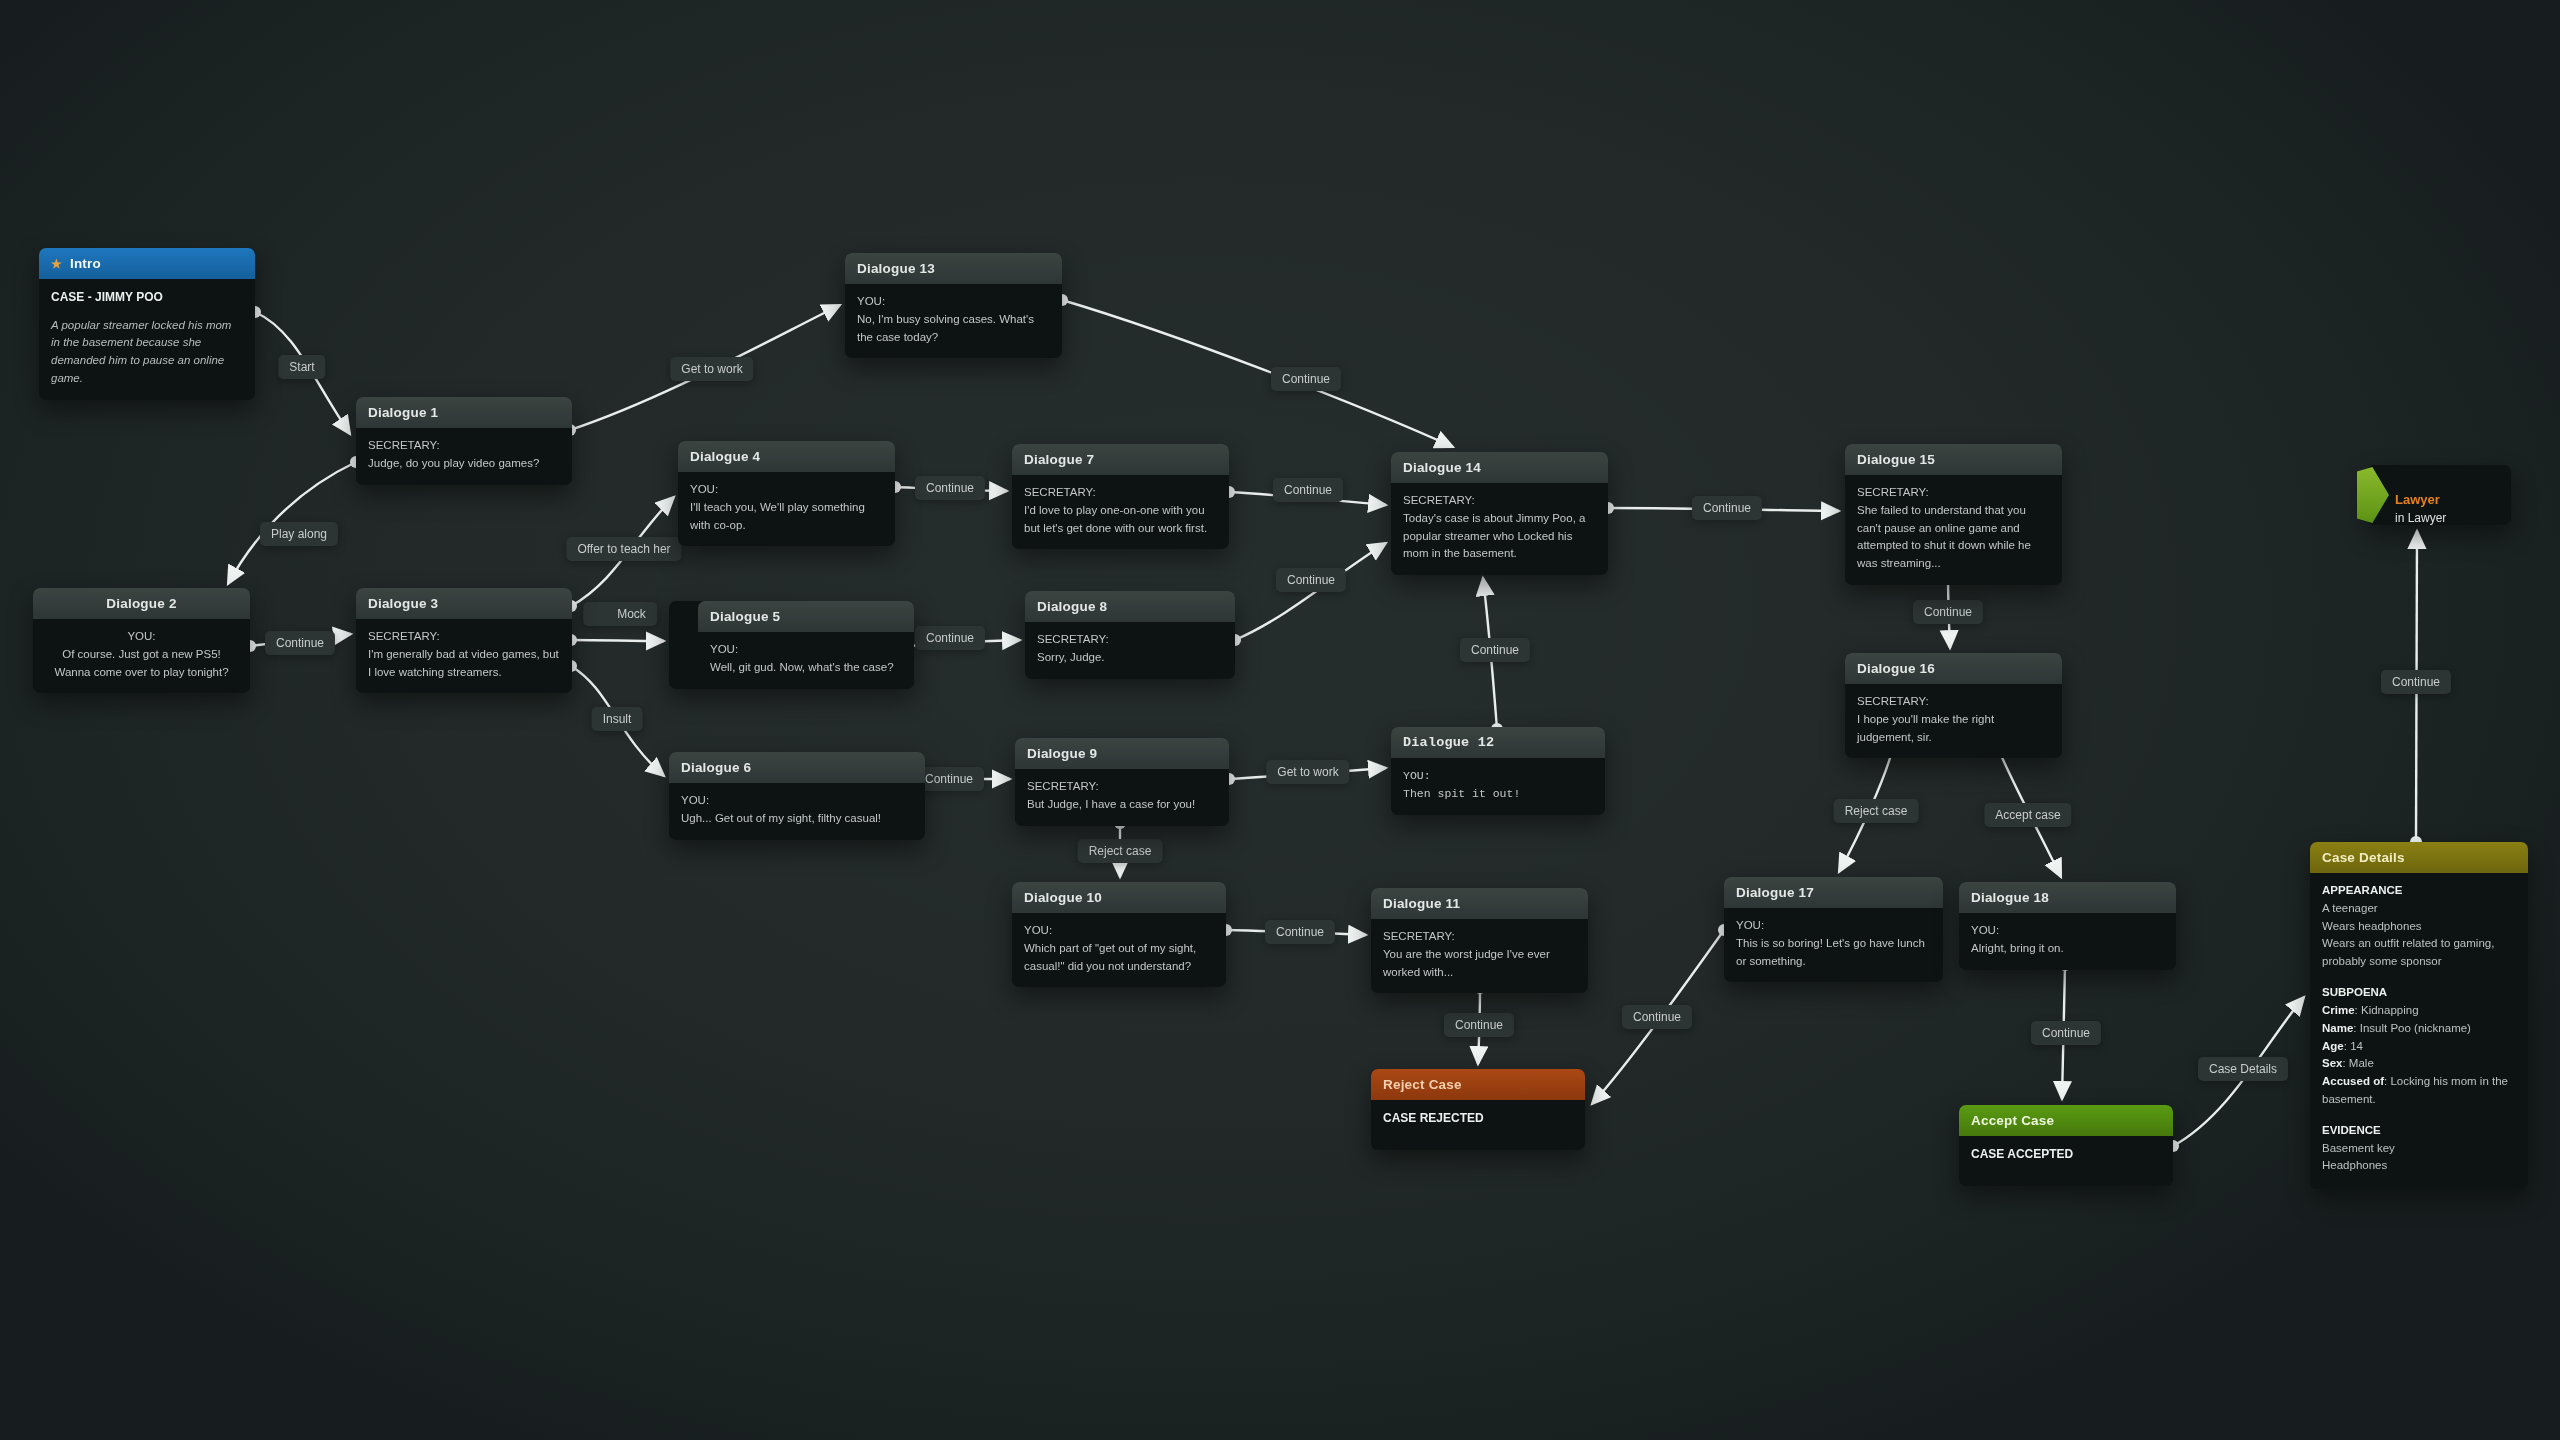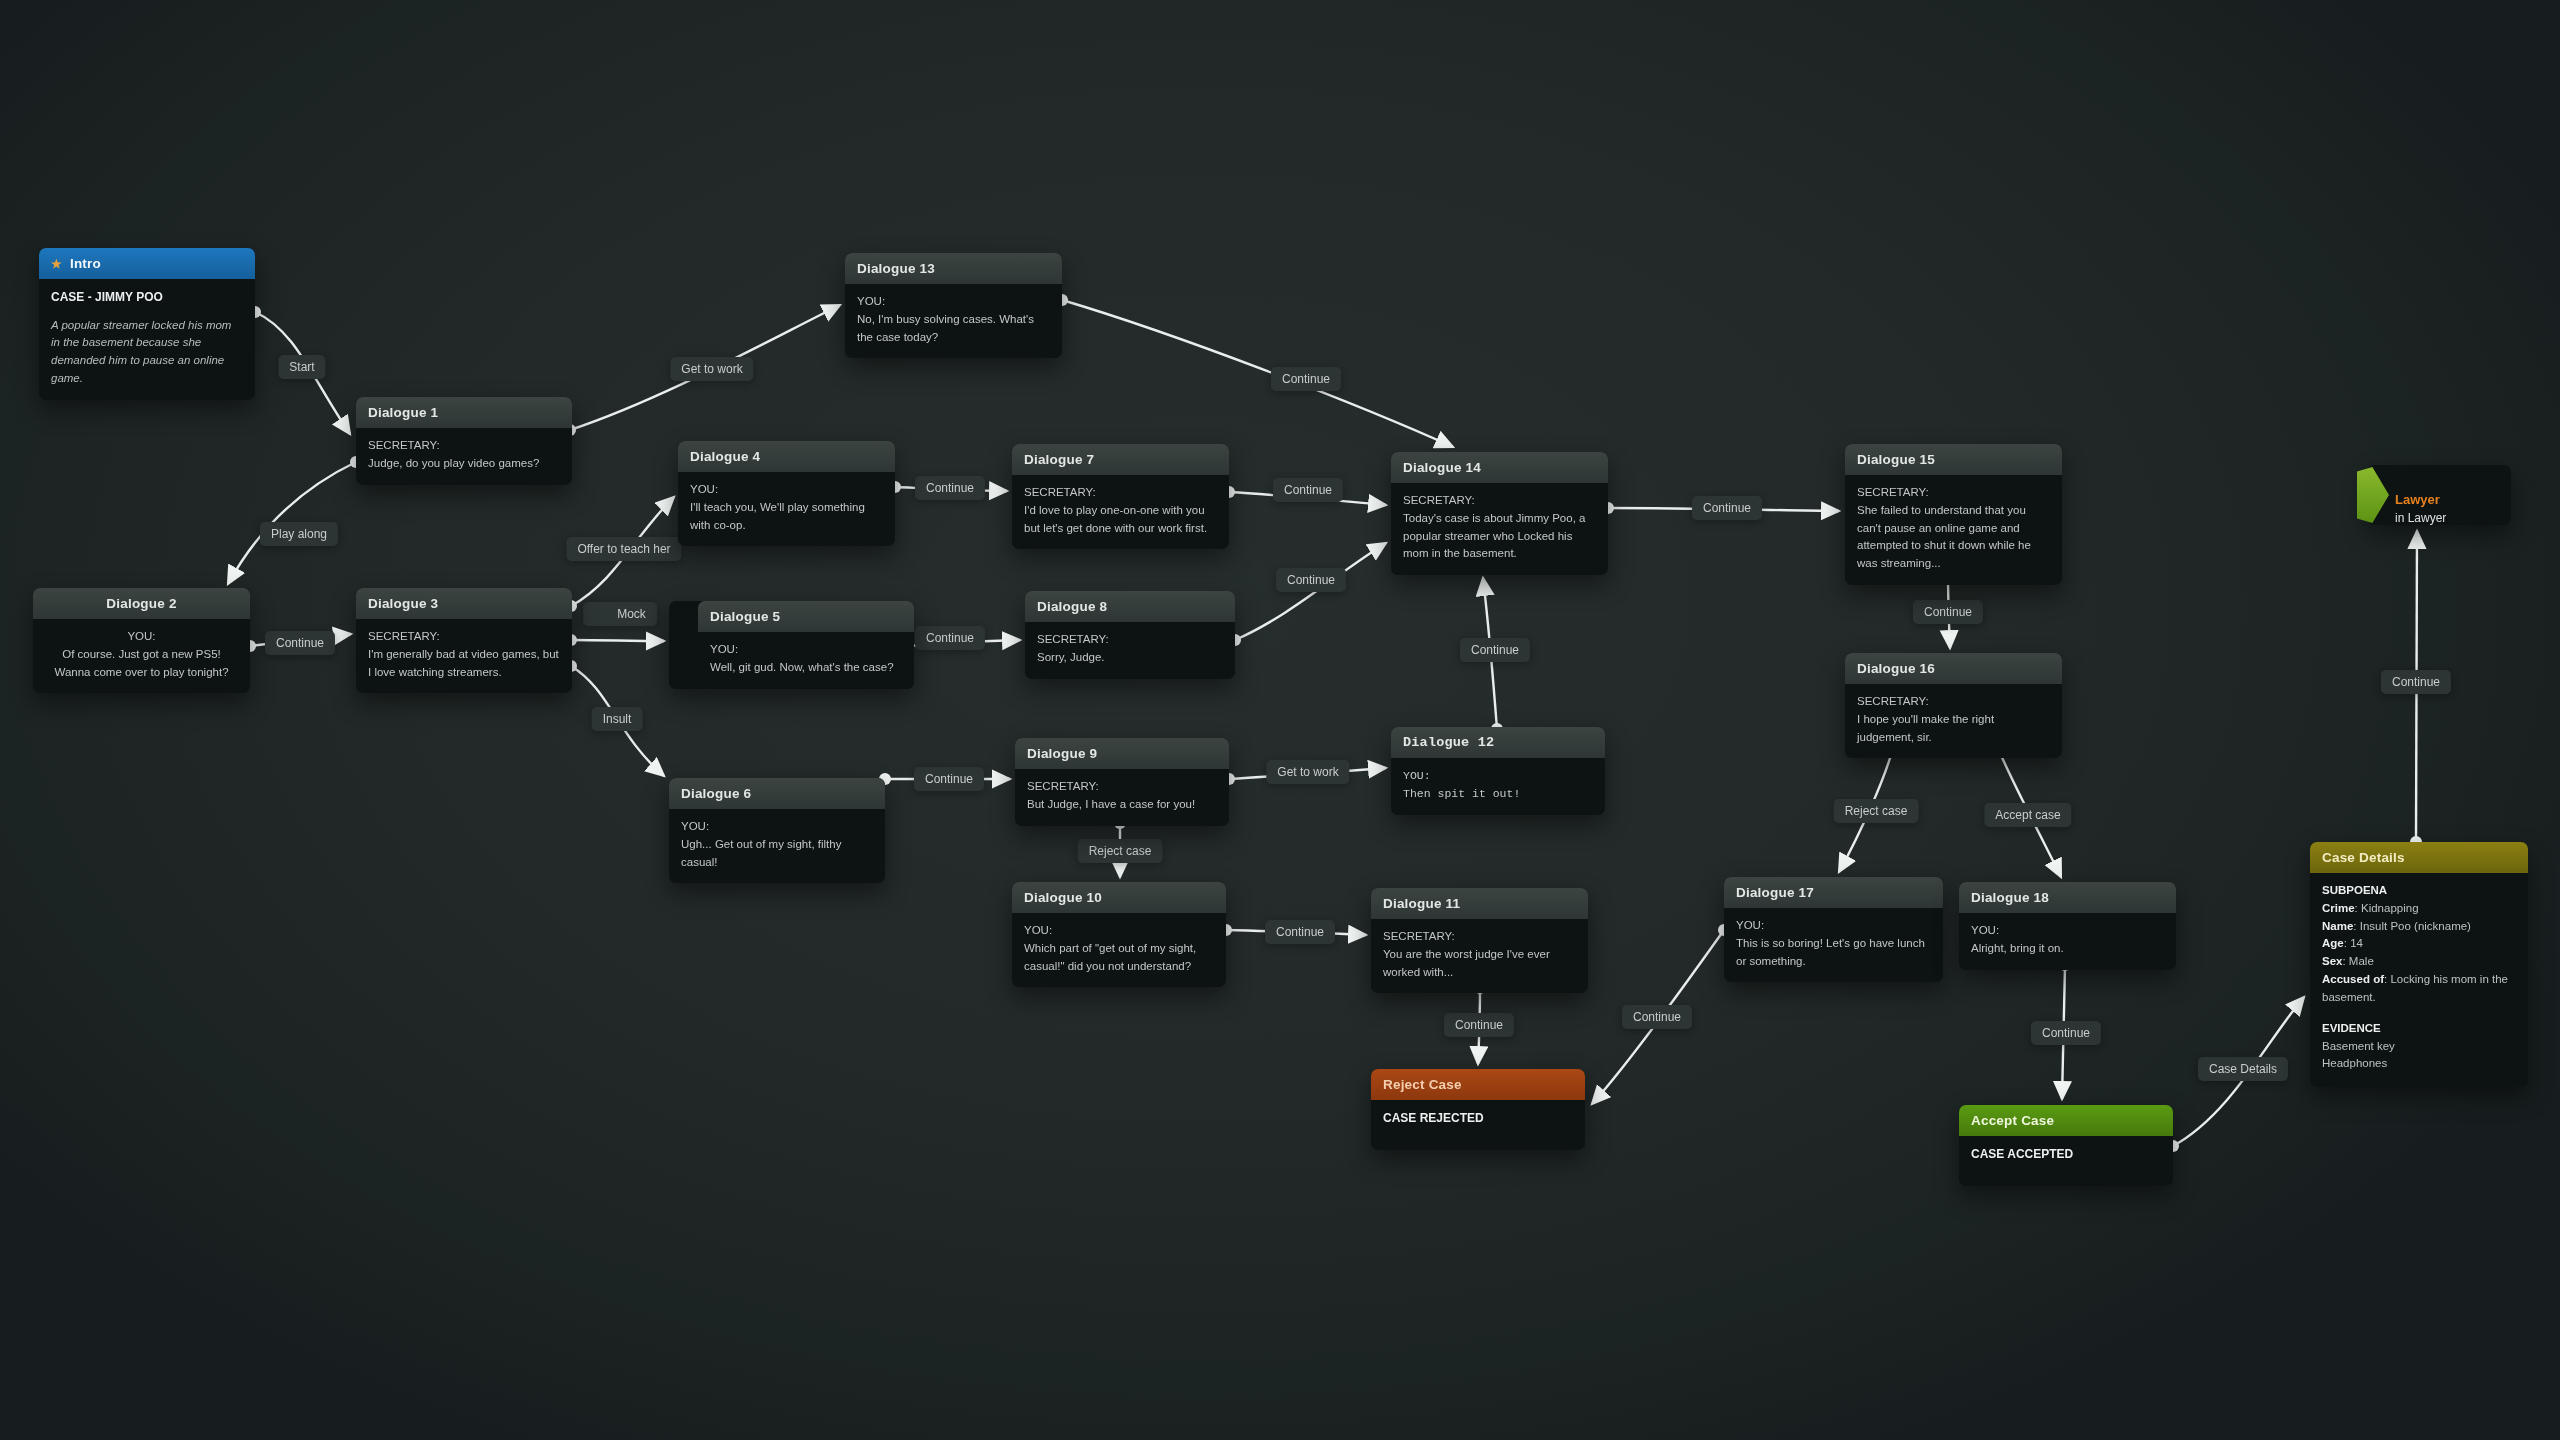--- a/index.html
+++ b/index.html
@@ -182,21 +182,21 @@
           <div class="line">I'll teach you, We'll play something with co-op.</div>
         </div>
       </div>
       <div class="node dialogue" style="left: 669px; top: 601px; width: 216px; padding-left: 29px;">
         <div class="head "><span class="title">Dialogue 5</span></div>
         <div class="body">
           <div class="speaker">YOU:</div>
           <div class="line">Well, git gud. Now, what's the case?</div>
         </div>
       </div>
-      <div class="node dialogue" style="left: 669px; top: 778px; width: 216px;">
+      <div class="node dialogue" style="left: 669px; top: 752px; width: 256px;">
         <div class="head "><span class="title">Dialogue 6</span></div>
         <div class="body">
           <div class="speaker">YOU:</div>
           <div class="line">Ugh... Get out of my sight, filthy casual!</div>
         </div>
       </div>
       <div class="node dialogue" style="left: 1012px; top: 444px; width: 217px;">
         <div class="head "><span class="title">Dialogue 7</span></div>
         <div class="body">
           <div class="speaker">SECRETARY:</div>
@@ -288,20 +288,26 @@
       </div>
       <div class="node outcome-accept" style="left: 1959px; top: 1105px; width: 214px;">
         <div class="head outcome-accept-head"><span class="title">Accept Case</span></div>
         <div class="body">
           <div class="status">CASE ACCEPTED</div>
         </div>
       </div>
       <div class="node details" style="left: 2310px; top: 842px; width: 218px;">
         <div class="head details-head"><span class="title">Case Details</span></div>
         <div class="body">
+          <div class="section">
+            <div class="sec-head">APPEARANCE</div>
+            <div class="sec-line">A teenager</div>
+            <div class="sec-line">Wears headphones</div>
+            <div class="sec-line">Wears an outfit related to gaming, probably some sponsor</div>
+          </div>
           <div class="section">
             <div class="sec-head">SUBPOENA</div>
             <div class="sec-line"><span class="field-label">Crime</span>: <span class="field-value">Kidnapping</span></div>
             <div class="sec-line"><span class="field-label">Name</span>: <span class="field-value">Insult Poo (nickname)</span></div>
             <div class="sec-line"><span class="field-label">Age</span>: <span class="field-value">14</span></div>
             <div class="sec-line"><span class="field-label">Sex</span>: <span class="field-value">Male</span></div>
             <div class="sec-line"><span class="field-label">Accused of</span>: <span class="field-value">Locking his mom in the basement.</span></div>
           </div>
           <div class="section">
             <div class="sec-head">EVIDENCE</div>

